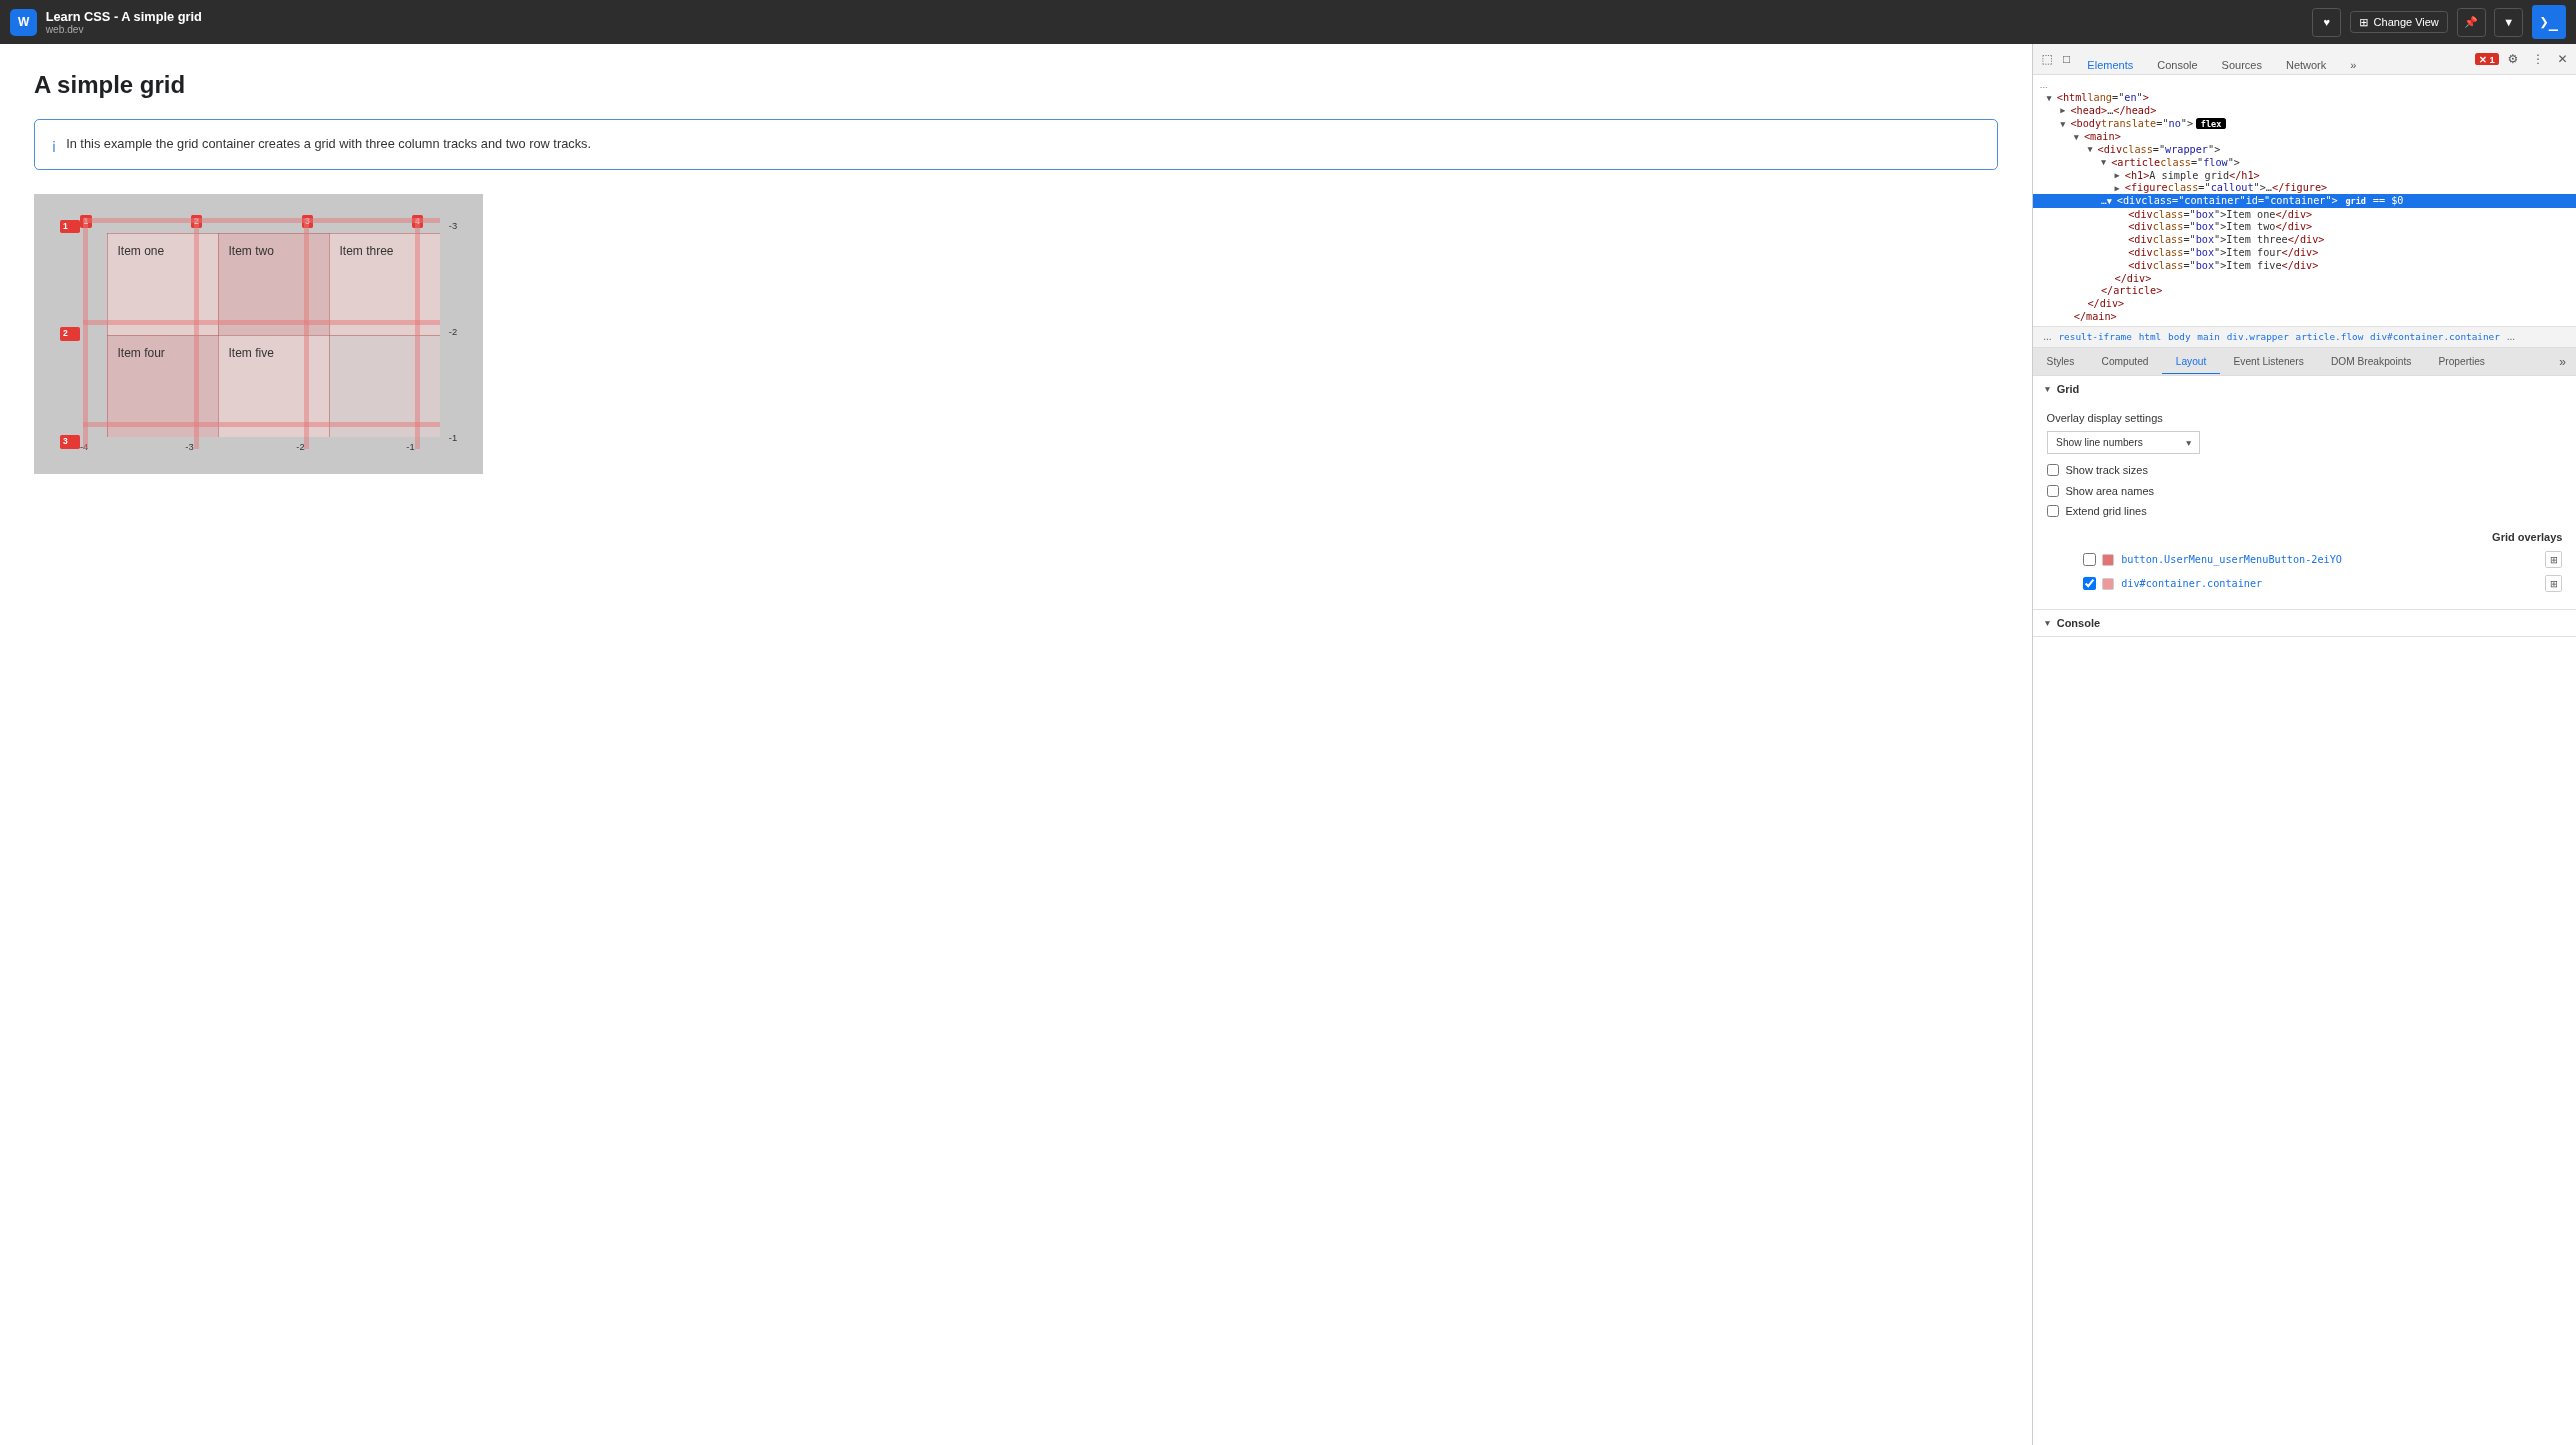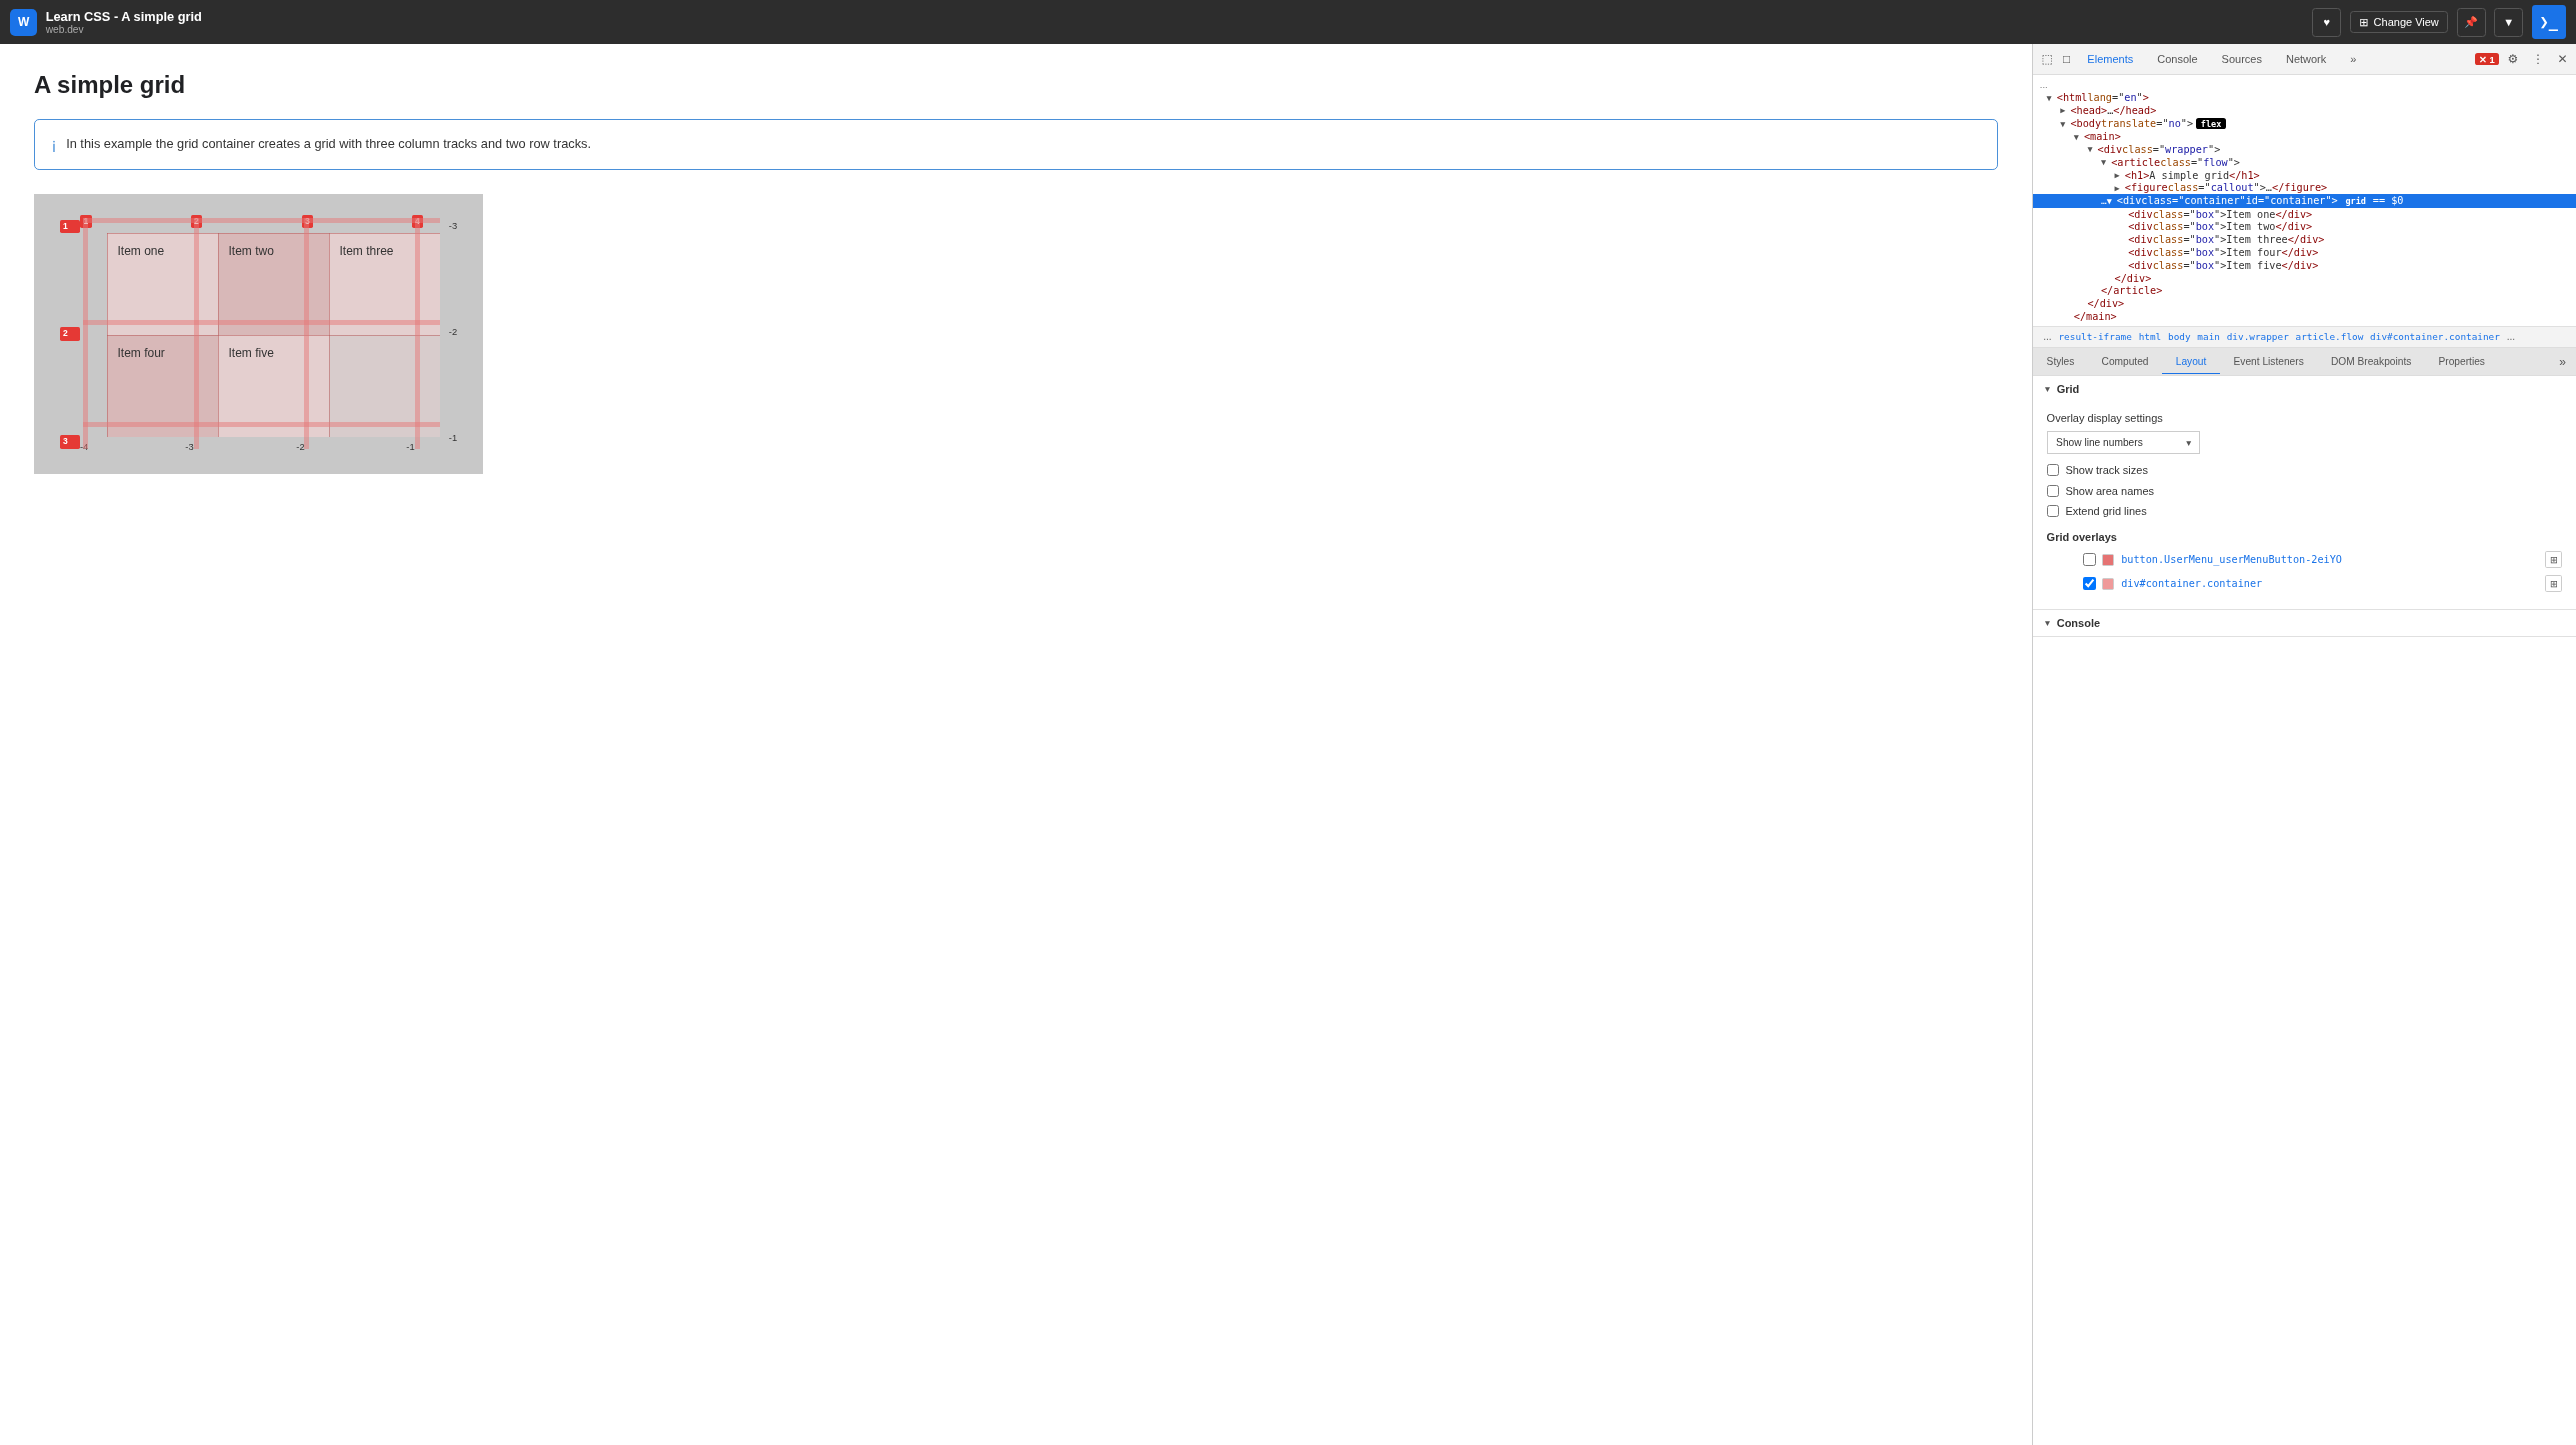--- a/index.html
+++ b/index.html
@@ -23,21 +23,21 @@
     .page-title { font-size: 24px; font-weight: 700; color: #202124; margin-bottom: 20.4px; }
     .info-box { border: 1.7px solid #4a90d9; border-radius: 5.1px; padding: 13.6px 17px; display: flex; align-items: flex-start; gap: 10.2px; margin-bottom: 24px; background: #fff; }
     .info-icon { color: #4a90d9; font-size: 15.3px; flex-shrink: 0; margin-top: 1.7px; }
     .info-text { font-size: 12.8px; color: #333; line-height: 1.5; }
 
     
     .devtools { width: 544px; min-width: 544px; background: #fff; border-left: 0.9px solid #ccc; display: flex; flex-direction: column; overflow: hidden; font-size: 10.2px; }
 
     
     .devtools-tabs { display: flex; align-items: center; border-bottom: 0.9px solid #ddd; background: #f3f3f3; height: 31px; padding: 0 3.4px; gap: 0; flex-shrink: 0; }
-    .devtools-tab { padding: 16px 12px; height: 31px; display: flex; align-items: center; font-size: 11px; color: #555; cursor: pointer; border-bottom: 1.7px solid transparent; white-space: nowrap; }
+    .devtools-tab { padding: 16px 12px; height: 31px; display: flex; font-size: 11px; color: #555; cursor: pointer; border-bottom: 1.7px solid transparent; white-space: nowrap; }
     .devtools-tab.active { color: #1a73e8; border-bottom-color: #1a73e8; }
     .devtools-tab-icons { display: flex; align-items: center; gap: 3.4px; margin-left: auto; }
     .devtools-tab-icon-btn { background: none; border: none; cursor: pointer; color: #555; font-size: 12px; padding: 3.4px 5.1px; border-radius: 2.6px; display: flex; align-items: center; }
     .error-badge { background: #d93025; color: white; border-radius: 2.6px; padding: 0.9px 4.3px; font-size: 9.4px; font-weight: 600; }
 
     
     .dom-tree { flex: 0 0 auto; background: #fff; overflow: auto; padding: 3.4px 0; border-bottom: 0.9px solid #e0e0e0; max-height: 272px; }
     .dom-line { display: flex; align-items: center; padding: 0.9px 6.8px 0.9px 0; font-family: 'Consolas', monospace; font-size: 10.2px; color: #333; white-space: nowrap; cursor: pointer; }
     .dom-line.selected { background: #1a73e8; color: #fff; }
     .dom-line.selected * { color: #fff !important; }
@@ -77,21 +77,21 @@
     .overlay-setting-row { display: flex; align-items: center; margin-bottom: 10.2px; }
     .overlay-select-wrap { position: relative; display: inline-block; }
     .overlay-select { appearance: none; background: #fff; border: 0.9px solid #ccc; border-radius: 0; padding: 5.1px 25.5px 5.1px 8.5px; font-size: 10.2px; color: #333; cursor: pointer; min-width: 153px; }
     .overlay-select-arrow { position: absolute; right: 6.8px; top: 50%; transform: translateY(-50%); font-size: 8.5px; color: #555; pointer-events: none; }
 
     .checkbox-row { display: flex; align-items: flex-end; gap: 6.8px; margin-bottom: 8.5px; }
     .checkbox-row input[type="checkbox"] { width: 12px; height: 12px; cursor: pointer; accent-color: #1a73e8; }
     .checkbox-label { font-size: 11px; color: #333; }
 
     
-    .section-label { font-size: 11px; font-weight: 600; color: #333; margin-bottom: 8.5px; }
+    .section-label { font-size: 11px; font-weight: 600; color: #333; margin-bottom: 8.5px; text-align: right; }
     .overlay-item { display: flex; align-items: center; gap: 6.8px; margin-bottom: 6.8px; padding-left: 36px; }
     .overlay-item-name { font-size: 10.2px; color: #1a73e8; font-family: 'Consolas', monospace; flex: 1; }
     .color-swatch { width: 12px; height: 12px; border-radius: 1.7px; flex-shrink: 0; border: 0.9px solid #ccc; cursor: pointer; }
     .overlay-icon-btn { background: none; border: 0.9px solid #ccc; border-radius: 1.7px; width: 17px; height: 17px; cursor: pointer; display: flex; align-items: center; justify-content: center; font-size: 9.4px; color: #555; }
 
     
     ::-webkit-scrollbar { width: 6.8px; height: 6.8px; }
     ::-webkit-scrollbar-track { background: #f1f1f1; }
     ::-webkit-scrollbar-thumb { background: #ccc; border-radius: 3.4px; }
 

